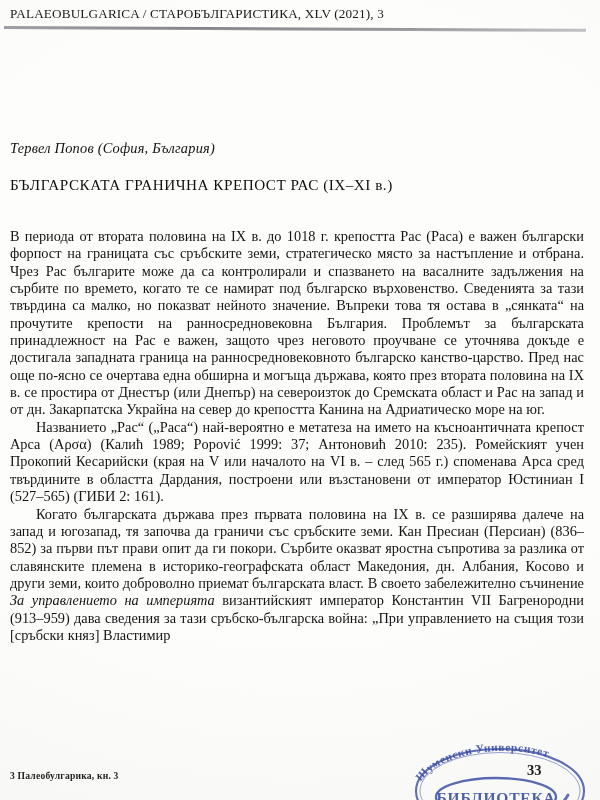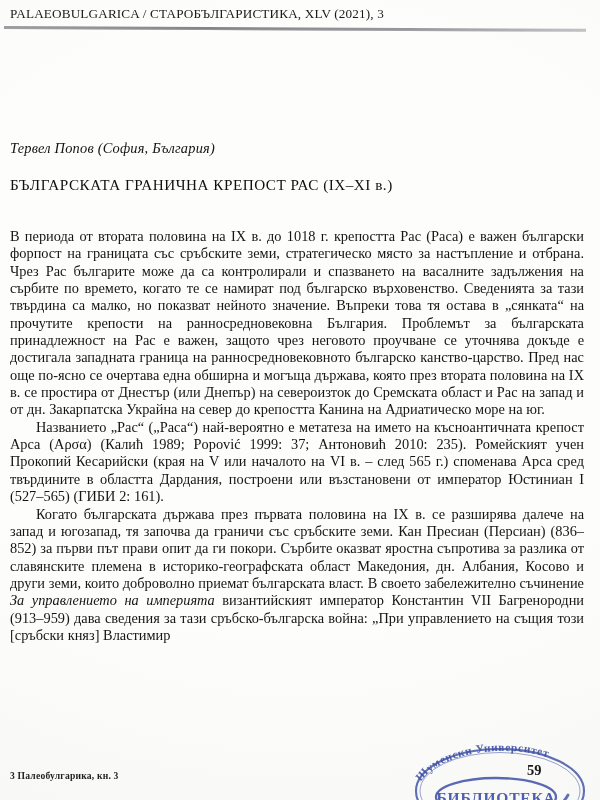--- a/index.html
+++ b/index.html
@@ -156,21 +156,21 @@
   <div class="article-title">БЪЛГАРСКАТА ГРАНИЧНА КРЕПОСТ РАС (IX–XI в.)</div>
 
   <div class="body-text">
     <p>В периода от втората половина на IX в. до 1018 г. крепостта Рас (Раса) е важен български форпост на границата със сръбските земи, стратегическо място за настъпление и отбрана. Чрез Рас българите може да са контролирали и спазването на васалните задължения на сърбите по времето, когато те се намират под българско върховенство. Сведенията за тази твърдина са малко, но показват нейното значение. Въпреки това тя остава в „сянката“ на прочутите крепости на ранносредновековна България. Проблемът за българската принадлежност на Рас е важен, защото чрез неговото проучване се уточнява докъде е достигала западната граница на ранносредновековното българско канство-царство. Пред нас още по-ясно се очертава една обширна и могъща държава, която през втората половина на IX в. се простира от Днестър (или Днепър) на североизток до Сремската област и Рас на запад и от дн. Закарпатска Украйна на север до крепостта Канина на Адриатическо море на юг.</p>
     <p class="indent">Названието „Рас“ („Раса“) най-вероятно е метатеза на името на късноантичната крепост Арса (Αρσα) (Калић 1989; Popović 1999: 37; Антоновић 2010: 235). Ромейският учен Прокопий Кесарийски (края на V или началото на VI в. – след 565 г.) споменава Арса сред твърдините в областта Дардания, построени или възстановени от император Юстиниан I (527–565) (ГИБИ 2: 161).</p>
     <p class="indent"><span>Когато българската държава през първата половина на IX в. се разширява далече на запад и югозапад, тя започва да граничи със сръбските земи. Кан Пресиан (Персиан) (836–852) за първи път прави опит да ги покори. Сърбите оказват яростна съпротива за разлика от славянските племена в историко-географската област Македония, дн. Албания, Косово и други земи, които доброволно приемат българската власт. В своето забележително съчинение </span><i>За управлението на империята</i><span> византийският император Константин VII Багренородни (913–959) дава сведения за тази сръбско-българска война: „При управлението на същия този [сръбски княз] Властимир</span></p>
   </div>
 
   <div class="footer-note">3 Палеобулгарика, кн. 3</div>
 
-  <div class="page-number">59</div>
+  <div class="page-number">33</div>
 
   <div class="library-stamp">
     <svg width="196" height="72" viewBox="0 0 196 72" xmlns="http://www.w3.org/2000/svg">
       <defs>
         <path id="outerArc" d="M 14,56 A 86,44 0 0 1 182,50" fill="none"></path>
         <path id="innerArcTxt" d="M 22,66 A 74,36 0 0 1 170,60" fill="none"></path>
       </defs>
 
       <ellipse cx="96" cy="58" rx="84" ry="42" fill="none" stroke="#3c4fa6" stroke-width="2.1" opacity="0.82"></ellipse>
       <ellipse cx="96" cy="58" rx="80" ry="38.5" fill="none" stroke="#4457ad" stroke-width="1" opacity="0.55"></ellipse>

